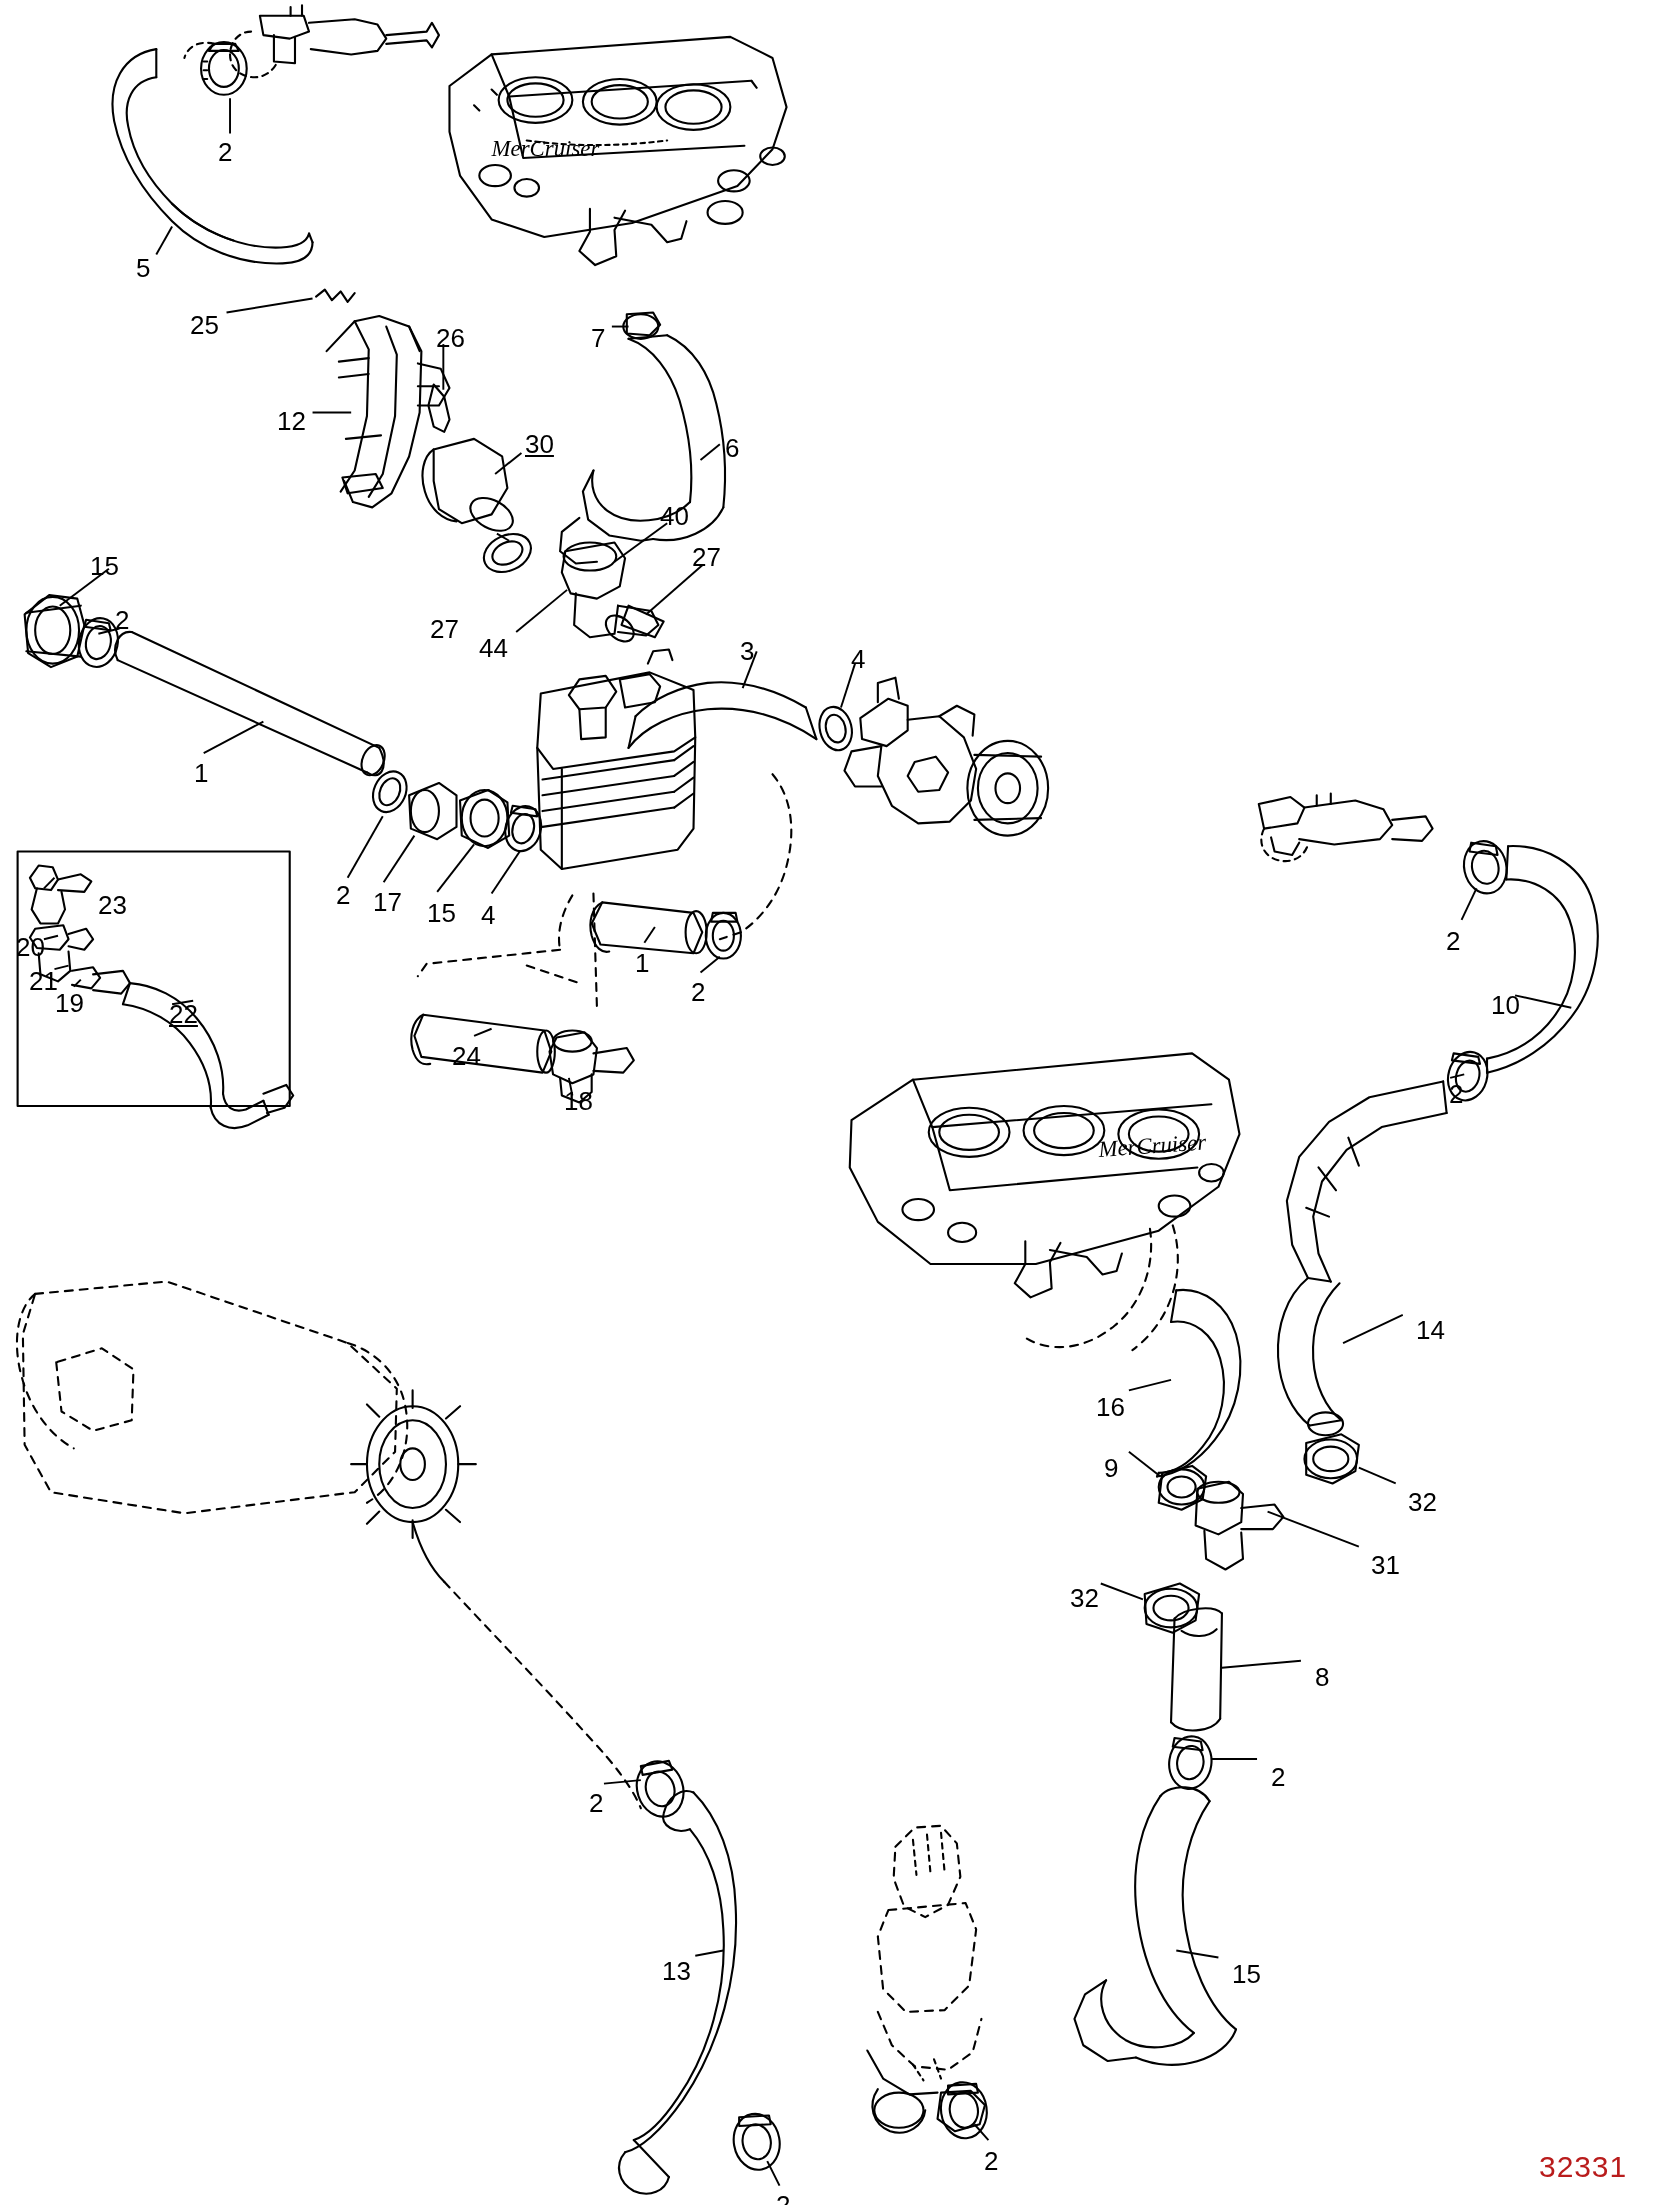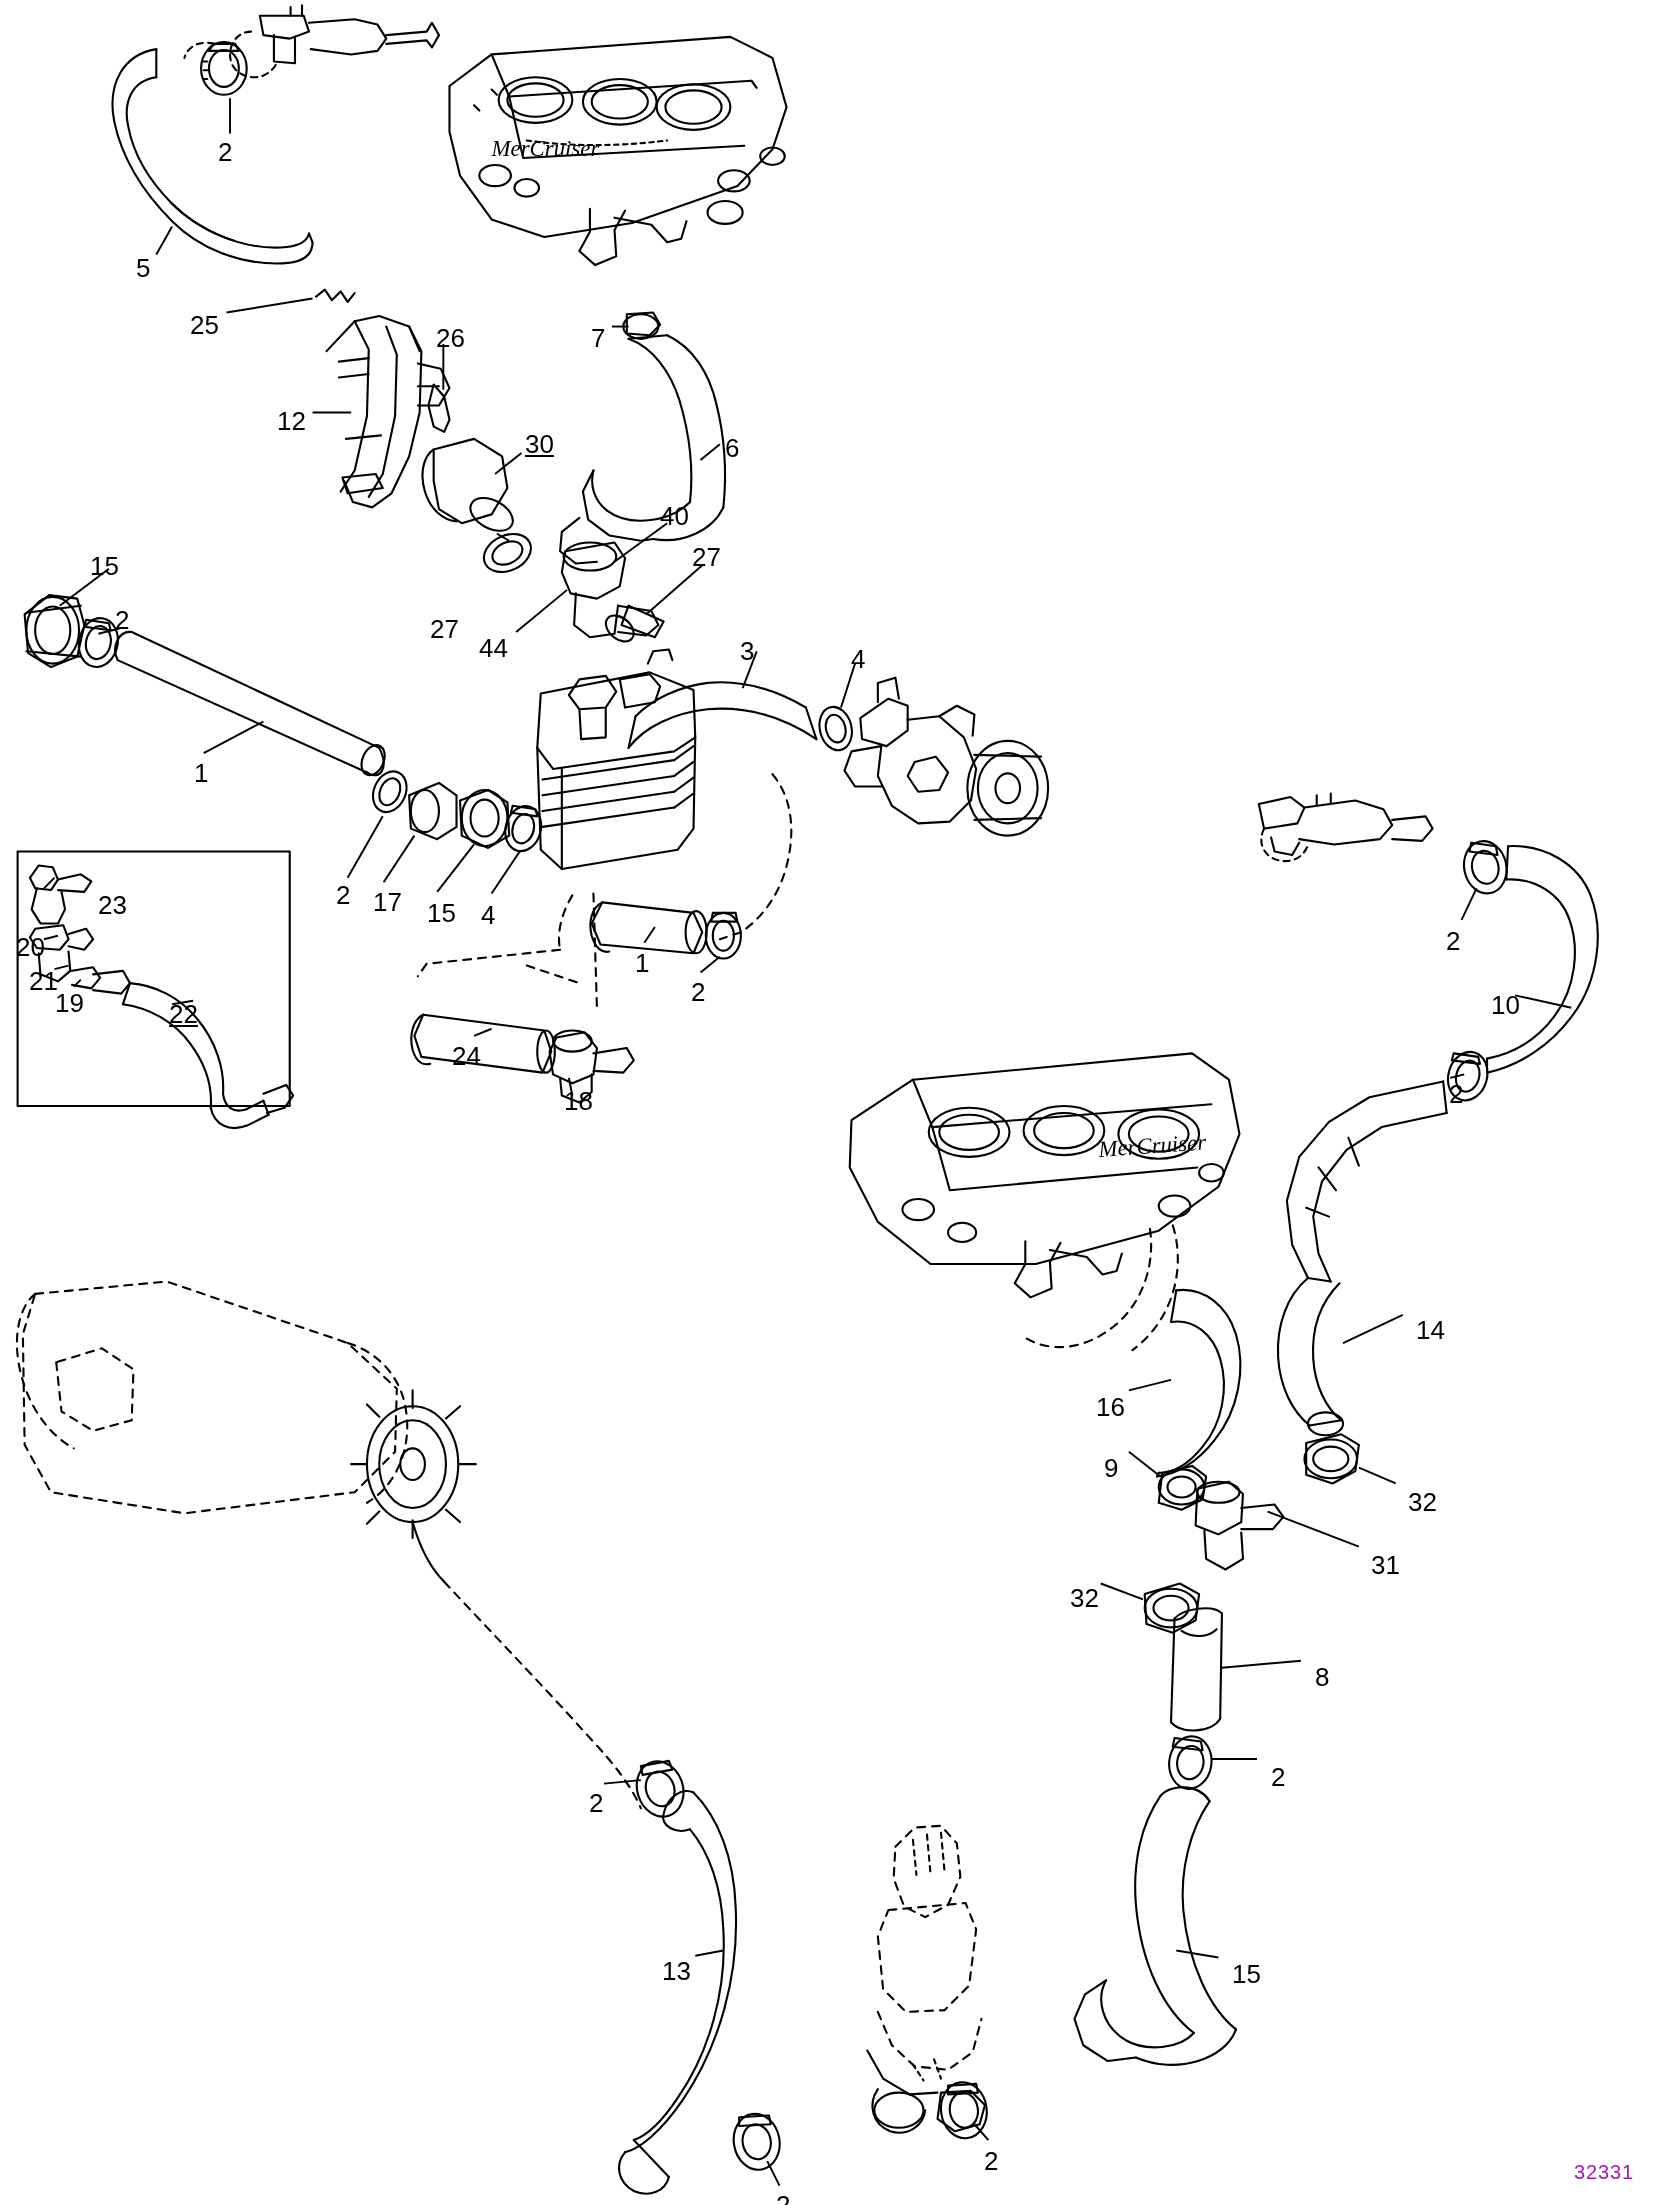--- a/index.html
+++ b/index.html
@@ -27,25 +27,25 @@
   .dwg {
     position: absolute;
     left: 0;
     top: 0;
     width: 1660px;
     height: 2205px;
     pointer-events: none;
   }
   #diagram-number {
     position: absolute;
-    right: 26px;
+    right: 33px;
     bottom: 21px;
-    font-size: 20px;
+    font-size: 30px;
     letter-spacing: 0.9px;
-    color: #a21caf;
+    color: #b91c1c;
   }
 </style>
 </head>
 <body>
 
 <div id="page">
 
   <svg class="dwg" viewBox="0 0 1891 2512" xmlns="http://www.w3.org/2000/svg">
     <g fill="none" stroke="#000" stroke-width="2.4" stroke-linecap="round" stroke-linejoin="round">
 

